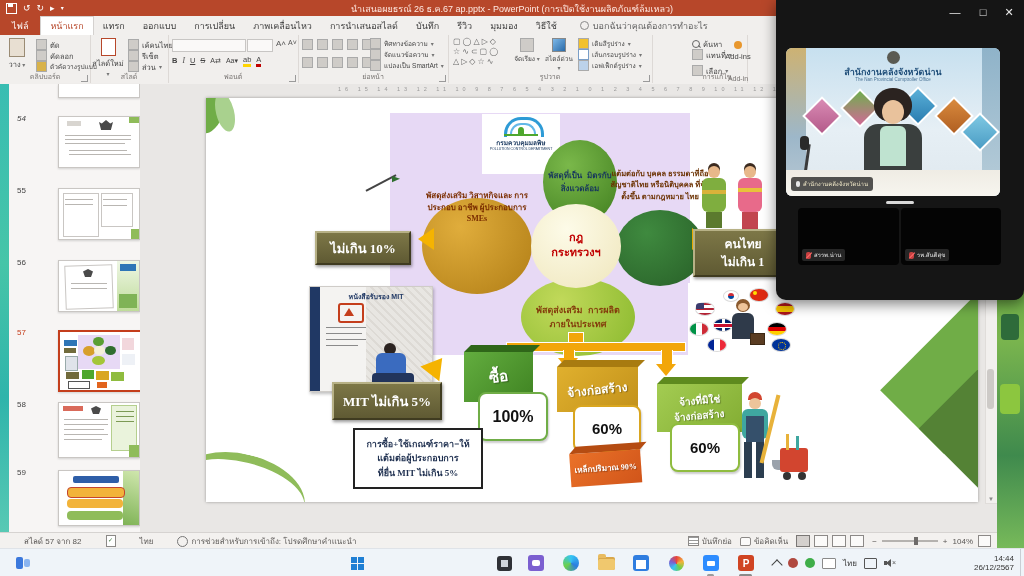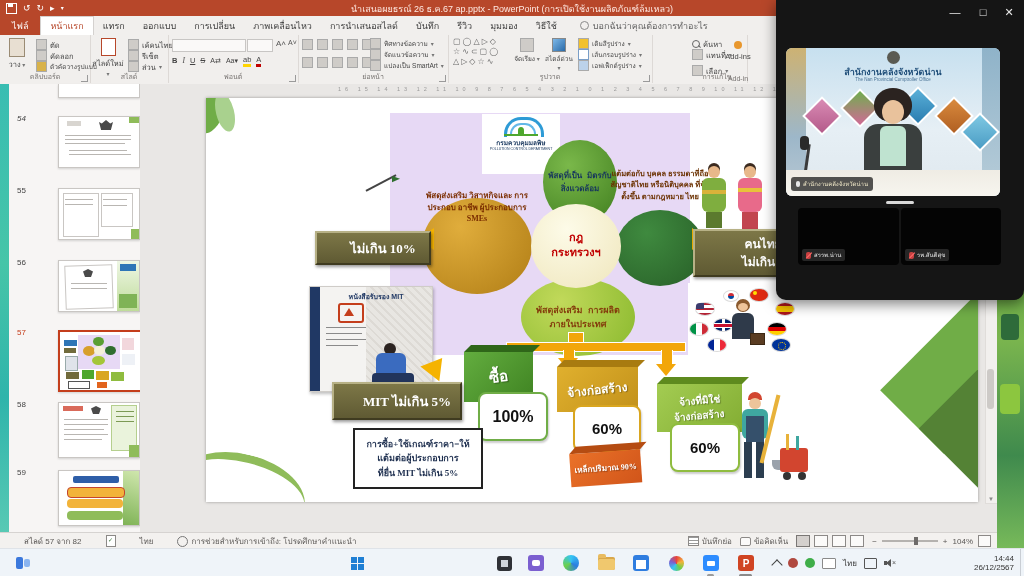--- a/index.html
+++ b/index.html
@@ -42,21 +42,21 @@
   .thumb-sel{border:2px solid #c43e1c;}
   .tline{position:absolute;background:#b9b6b2;height:1px;}
   
   .workarea{left:140px;top:84px;width:857px;height:448px;background:#e9e7e5;}
   .ruler{position:absolute;left:66px;top:2px;width:772px;text-align:center;font-size:5.5px;color:#9a9a9a;letter-spacing:4px;white-space:nowrap;overflow:hidden;}
   .slide{position:absolute;left:66px;top:14px;width:772px;height:404px;background:#fff;box-shadow:0 0 3px rgba(0,0,0,.35);overflow:hidden;}
   .lavender{position:absolute;left:184px;top:15px;width:300px;height:242px;background:#e7d9f5;}
   .ellipse{position:absolute;border-radius:50%;display:flex;align-items:center;justify-content:center;text-align:center;font-family:Liberation Mono, monospace;font-weight:bold;}
   .etext{position:absolute;text-align:center;font-family:"Liberation Serif",serif;font-weight:bold;}
   .badge{position:absolute;background:linear-gradient(180deg,#7d7747,#5f5a33);border:2px solid;border-color:#b7b186 #3f3b20 #3f3b20 #b7b186;color:#fff;
-    font-family:"Liberation Serif",serif;font-weight:bold;display:flex;align-items:center;justify-content:center;text-align:center;box-shadow:1px 2px 3px rgba(0,0,0,.4);padding-left:20px;}
+    font-family:"Liberation Serif",serif;font-weight:bold;display:flex;align-items:center;justify-content:center;text-align:center;box-shadow:1px 2px 3px rgba(0,0,0,.4);}
   .pctbox{position:absolute;background:#fff;border-radius:8px;display:flex;align-items:center;justify-content:center;font-weight:bold;color:#111;box-shadow:1px 2px 2px rgba(0,0,0,.2);}
   .box3d{position:absolute;}
   .b-top{position:absolute;left:7px;top:0;right:0;height:7px;transform:skewX(-45deg);transform-origin:bottom left;}
   .b-face{position:absolute;left:7px;top:7px;right:0;bottom:0;display:flex;align-items:center;justify-content:center;color:#fff;
     font-family:"Liberation Serif",serif;font-weight:bold;text-align:center;text-shadow:1px 1px 1px rgba(0,0,0,.3);}
   .yarrow-r{width:0;height:0;border-top:11px solid transparent;border-bottom:11px solid transparent;border-left:16px solid #f5b301;}
   .yarrow-l{width:0;height:0;border-top:11px solid transparent;border-bottom:11px solid transparent;border-right:16px solid #f5b301;}
   .conn{background:#f2a60a;border:1px solid #ffffff;box-sizing:border-box;}
   .downarrow{position:absolute;}
   .downarrow .sh{position:absolute;left:5px;top:0;width:10px;background:#f2a60a;border-left:1px solid #fff;border-right:1px solid #fff;}

